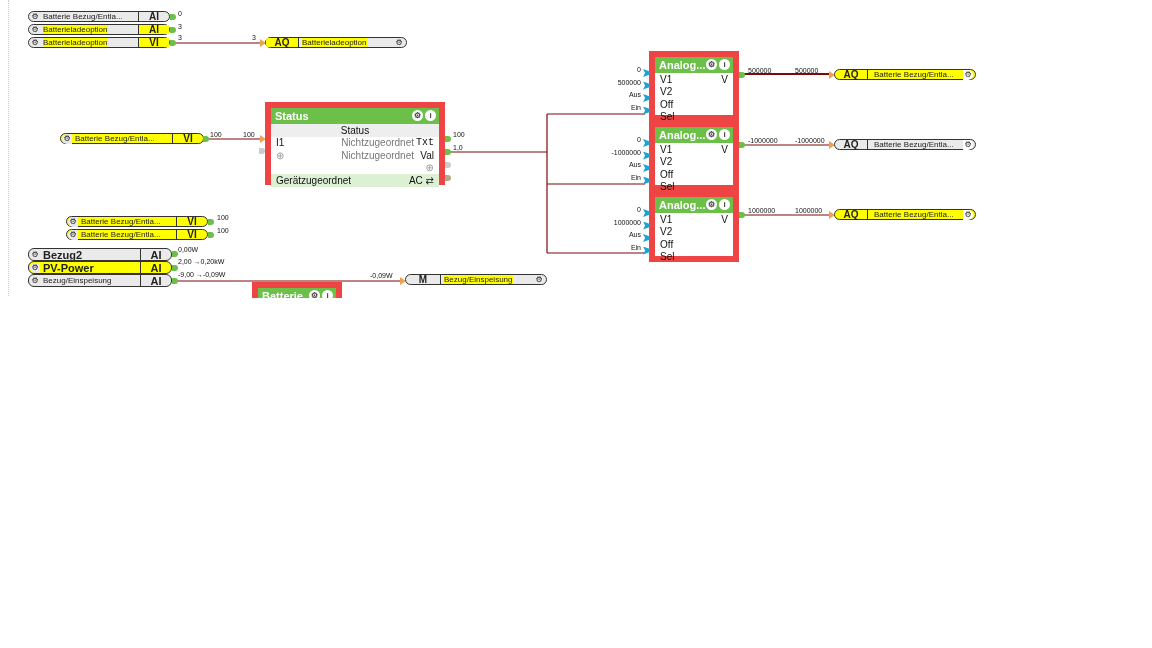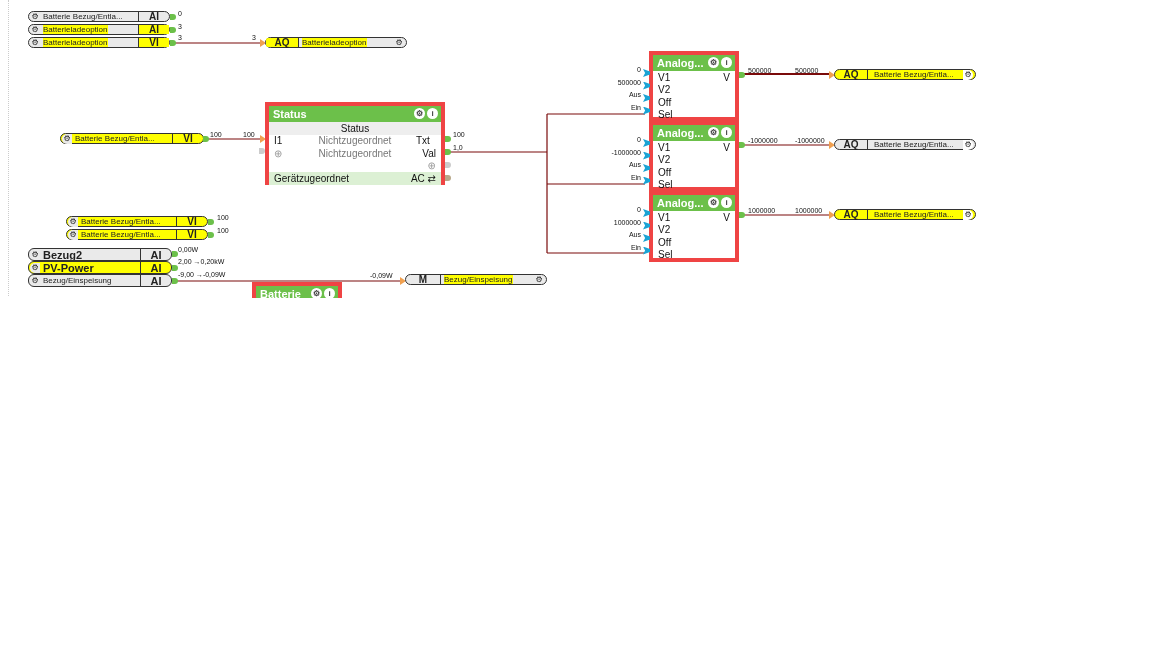--- a/index.html
+++ b/index.html
@@ -18,26 +18,26 @@
   .pill.y .type{background:#ffff00;}
   .pill.big{height:13px;}
   .pill.big .name{font-size:11px;font-weight:bold;}
   .pill.big .type{font-size:11px;}
 
   .out-dot{position:absolute;width:6px;height:6px;border-radius:0 50% 50% 0;background:#6cc04a;}
   .in-arrow{position:absolute;width:0;height:0;border-top:4px solid transparent;border-bottom:4px solid transparent;border-left:6px solid #f0a050;}
   .lbl{position:absolute;font-size:7px;color:#111;white-space:nowrap;}
 
   
-  .fb{position:absolute;border:4px solid #ef4444;background:#fff;box-sizing:border-box;}
+  .fb{position:absolute;border:6px solid #ef4444;background:#fff;box-sizing:border-box;}
   .fb .hdr{background:#6cc04a;color:#fff;font-weight:bold;font-size:11px;height:16px;display:flex;align-items:center;padding-left:4px;position:relative;}
   .fb .hdr .icons{position:absolute;right:3px;top:2px;display:flex;gap:2px;}
   .fb .hdr .ic{width:11px;height:11px;border-radius:50%;background:#fff;color:#444;font-size:8px;display:flex;align-items:center;justify-content:center;font-weight:bold;}
   .fb .row{height:12.5px;font-size:10px;display:flex;align-items:center;padding:0 5px;color:#111;position:relative;}
-  .fb .row .mid{flex:1;text-align:center;color:#777;}
+  .fb .row .mid{flex:1;text-align:right;color:#777;}
   .cyan{position:absolute;width:7px;height:8px;background:#1aa3d4;clip-path:polygon(0 0,100% 30%,100% 70%,0 100%,30% 50%);}
   .gray-dot{position:absolute;width:6px;height:6px;border-radius:0 50% 50% 0;background:#ccc;}
   .tan-dot{position:absolute;width:6px;height:6px;border-radius:0 50% 50% 0;background:#b8a88a;}
 </style>
 </head>
 <body>
 
 <div class="canvas">
   <div class="edge"></div>
 
@@ -110,21 +110,21 @@
         <span class="ic">⚙</span>
         <span class="ic">i</span>
       </span>
     </div>
     <div class="row" style="background:#eee;justify-content:center;">
         <span>Status</span>
       </div>
     <div class="row">
       <span style="width:20px;">I1</span>
       <span class="mid">Nichtzugeordnet</span>
-      <span style="width:20px;text-align:left;">Txt</span>
+      <span style="width:20px;text-align:right;font-family:Liberation Mono, monospace;">Txt</span>
     </div>
     <div class="row">
       <span style="width:20px;color:#999;">⊕</span>
       <span class="mid">Nichtzugeordnet</span>
       <span style="width:20px;text-align:right;">Val</span>
     </div>
     <div class="row">
       <span class="mid"></span>
       <span style="color:#999;">⊕</span>
     </div>

